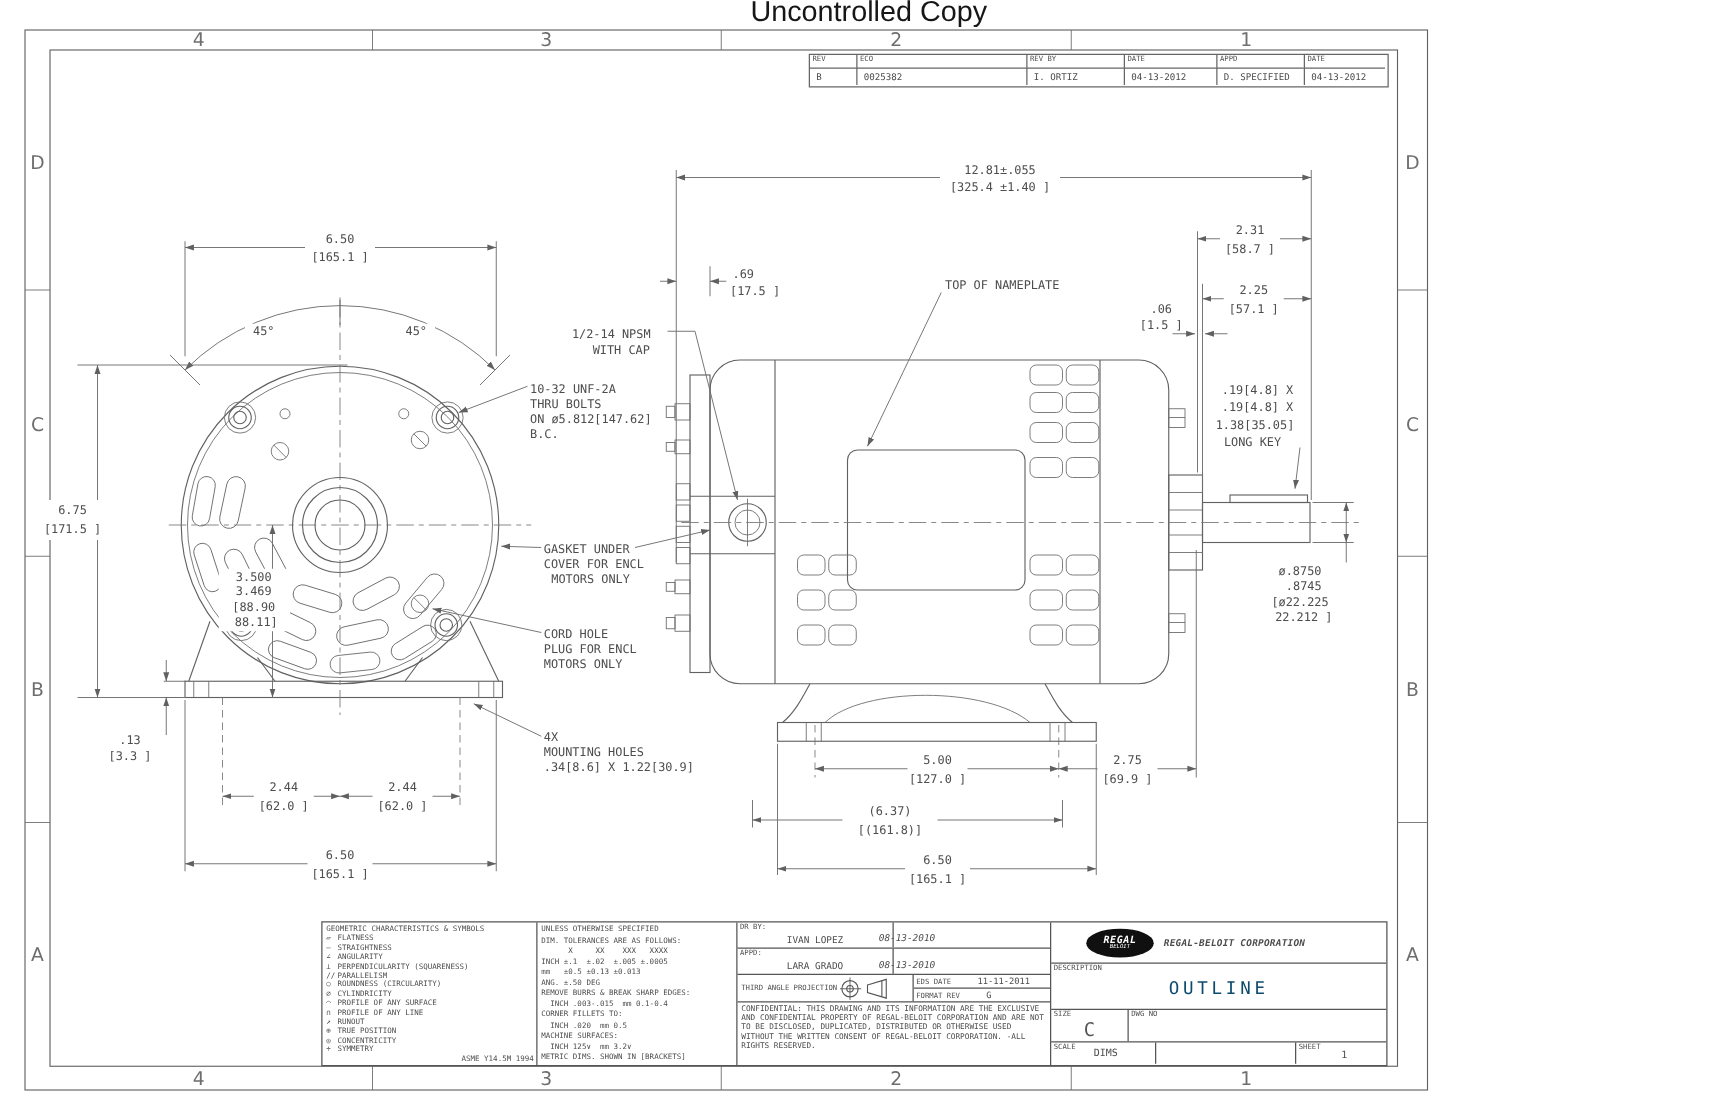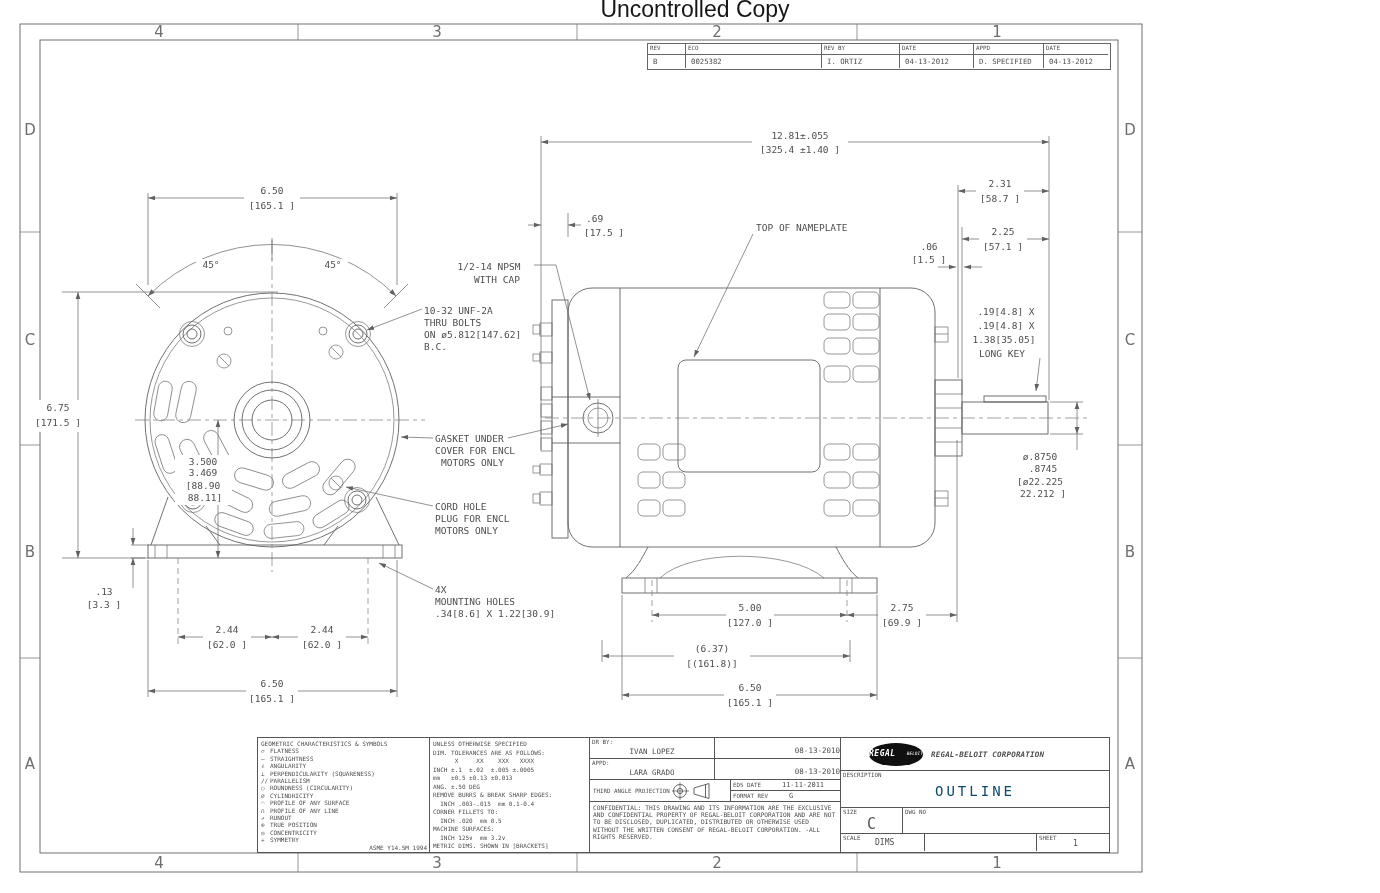--- a/index.html
+++ b/index.html
@@ -33,32 +33,32 @@
   .geo .gi{font-size:6px;line-height:7.4px;white-space:nowrap;}
   .geo .gi i{display:inline-block;width:9px;font-style:normal;}
   .geo .std{position:absolute;right:2px;bottom:1px;font-size:6px;background:#fff;}
   .tol{position:absolute;left:172px;top:0;width:160px;height:114px;border-right:1px solid #555;padding:2px 0 0 3px;overflow:hidden;}
   .tol .tl{font-size:6px;line-height:8.5px;white-space:pre;}
   .mid{position:absolute;left:332px;top:0;width:251px;height:114px;border-right:1px solid #555;}
   .mrow{position:relative;border-bottom:1px solid #555;}
   .r1{height:21px;}.r2{height:21px;}.r3{height:22px;}
   .r4{height:49px;border-bottom:none;padding:2px 3px 0 3px;font-size:6.2px;line-height:7.2px;}
   .namecell{position:absolute;left:0;top:0;width:125px;height:100%;border-right:1px solid #555;}
-  .datecell{position:absolute;left:125px;top:0;right:0;height:100%;text-align:right;font-size:7.5px;padding-top:8px;}
+  .datecell{position:absolute;left:113px;top:0;right:0;height:100%;text-align:left;font-size:7.5px;padding-top:8px;font-style:italic;}
   .lbl{position:absolute;left:2px;top:1px;font-size:5.8px;}
   .nm{position:absolute;left:0;right:0;bottom:2px;text-align:center;font-size:7.5px;}
   .projcell{position:absolute;left:0;top:0;width:140px;height:100%;display:flex;align-items:center;padding-left:3px;font-size:5.8px;gap:2px;}
   .edscell{position:absolute;left:140px;top:0;right:0;height:100%;border-left:1px solid #555;}
   .edsrow{height:11px;border-bottom:1px solid #555;font-size:5.8px;padding:1px 0 0 2px;white-space:nowrap;}
   .edsrow:last-child{border-bottom:none;}
   .edsrow b{font-size:7px;font-weight:normal;margin-left:21px;}
   .right{position:absolute;left:583px;top:0;width:268px;height:114px;}
   .lrow{height:33px;border-bottom:1px solid #555;display:flex;align-items:center;padding-left:28px;gap:8px;}
-  .badge{width:54px;height:23px;background:#101010;border-radius:50%;color:#fff;display:flex;flex-direction:row;
-         align-items:center;justify-content:space-between;font-style:italic;line-height:1;}
+  .badge{width:54px;height:23px;background:#101010;border-radius:50%;color:#fff;display:flex;flex-direction:column;
+         align-items:center;justify-content:center;font-style:italic;line-height:1;}
   .badge .b1{font-size:8px;font-weight:bold;letter-spacing:.5px;}
   .badge .b2{font-size:4.5px;}
   .corp{font-size:7.5px;font-weight:bold;font-style:italic;letter-spacing:.2px;}
   .drow{height:37px;border-bottom:1px solid #555;position:relative;}
   .drow .lbl2{position:absolute;left:2px;top:1px;font-size:5.8px;}
   .drow .desc{position:absolute;left:0;right:0;top:12px;text-align:center;font-size:14px;letter-spacing:3px;color:#0c4a6e;}
   .srow{height:26px;border-bottom:1px solid #555;position:relative;}
   .sizecell{position:absolute;left:0;top:0;width:62px;height:100%;border-right:1px solid #555;}
   .sizecell .sz{position:absolute;left:0;right:0;top:7px;text-align:center;font-size:15px;color:#555;}
   .dwgcell{position:absolute;left:62px;top:0;right:0;height:100%;}

